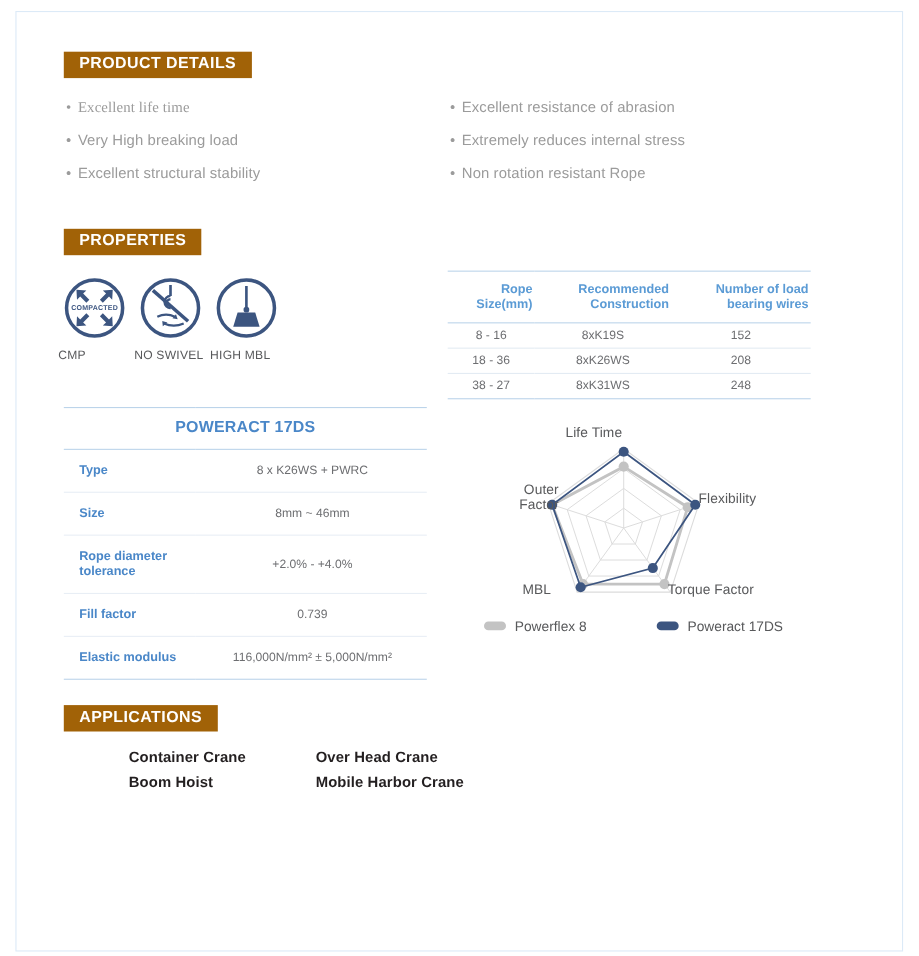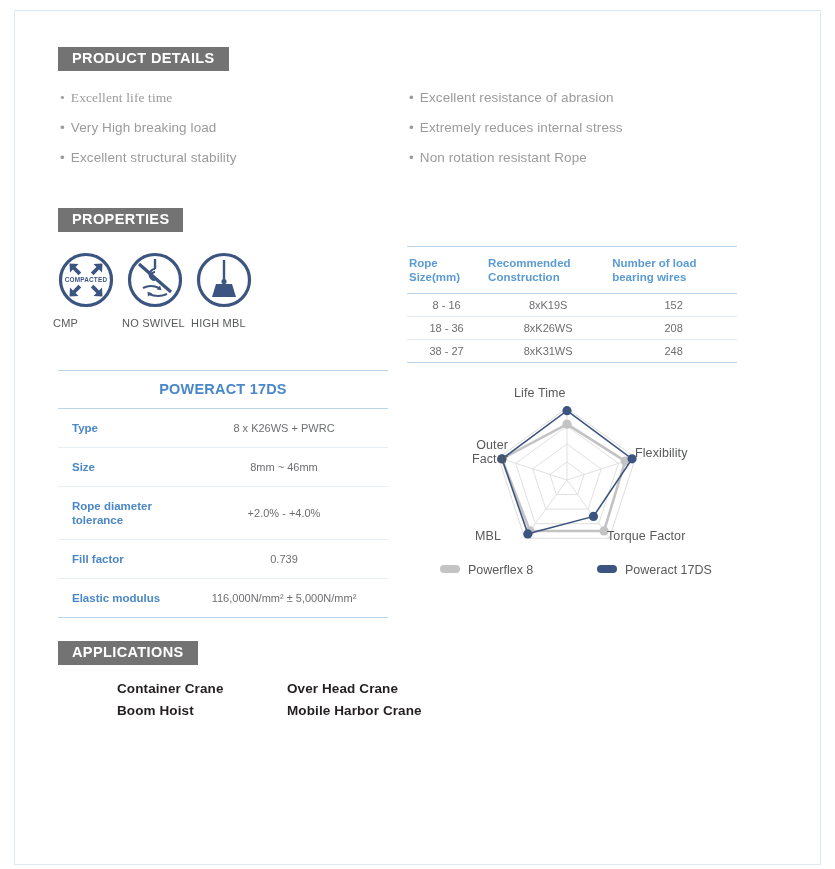--- a/index.html
+++ b/index.html
@@ -24,21 +24,21 @@
     border: 1px solid #dceaf7;
     pointer-events: none;
   }
 
   .section-head {
     position: absolute;
     height: 24px;
   }
   .section-head .tag {
     display: inline-block;
-    background: #737373;
+    background: #a16207;
     color: #ffffff;
     font-size: 14.5px;
     font-weight: bold;
     letter-spacing: 0.4px;
     padding: 4px 14px 5px 14px;
     line-height: 15px;
     vertical-align: top;
   }
   .section-head .rule {
     position: absolute;
@@ -73,21 +73,21 @@
     left: 407px; top: 246px;
     width: 330px;
     border-collapse: collapse;
   }
   #rope-table thead th {
     color: #5b9bd5;
     font-size: 11.5px;
     font-weight: bold;
     padding: 9px 2px 9px 2px;
     line-height: 14px;
-    text-align: left;
+    text-align: right;
   }
   #rope-table thead tr { border-top: 1.5px solid #bcd4ea; border-bottom: 1.5px solid #bcd4ea; }
   #rope-table tbody td {
     font-size: 11px;
     color: #6d6e71;
     text-align: center;
     padding: 5px 2px;
     border-bottom: 1px solid #e3ebf3;
   }
   #rope-table tbody tr:last-child td { border-bottom: 1.5px solid #bcd4ea; }

